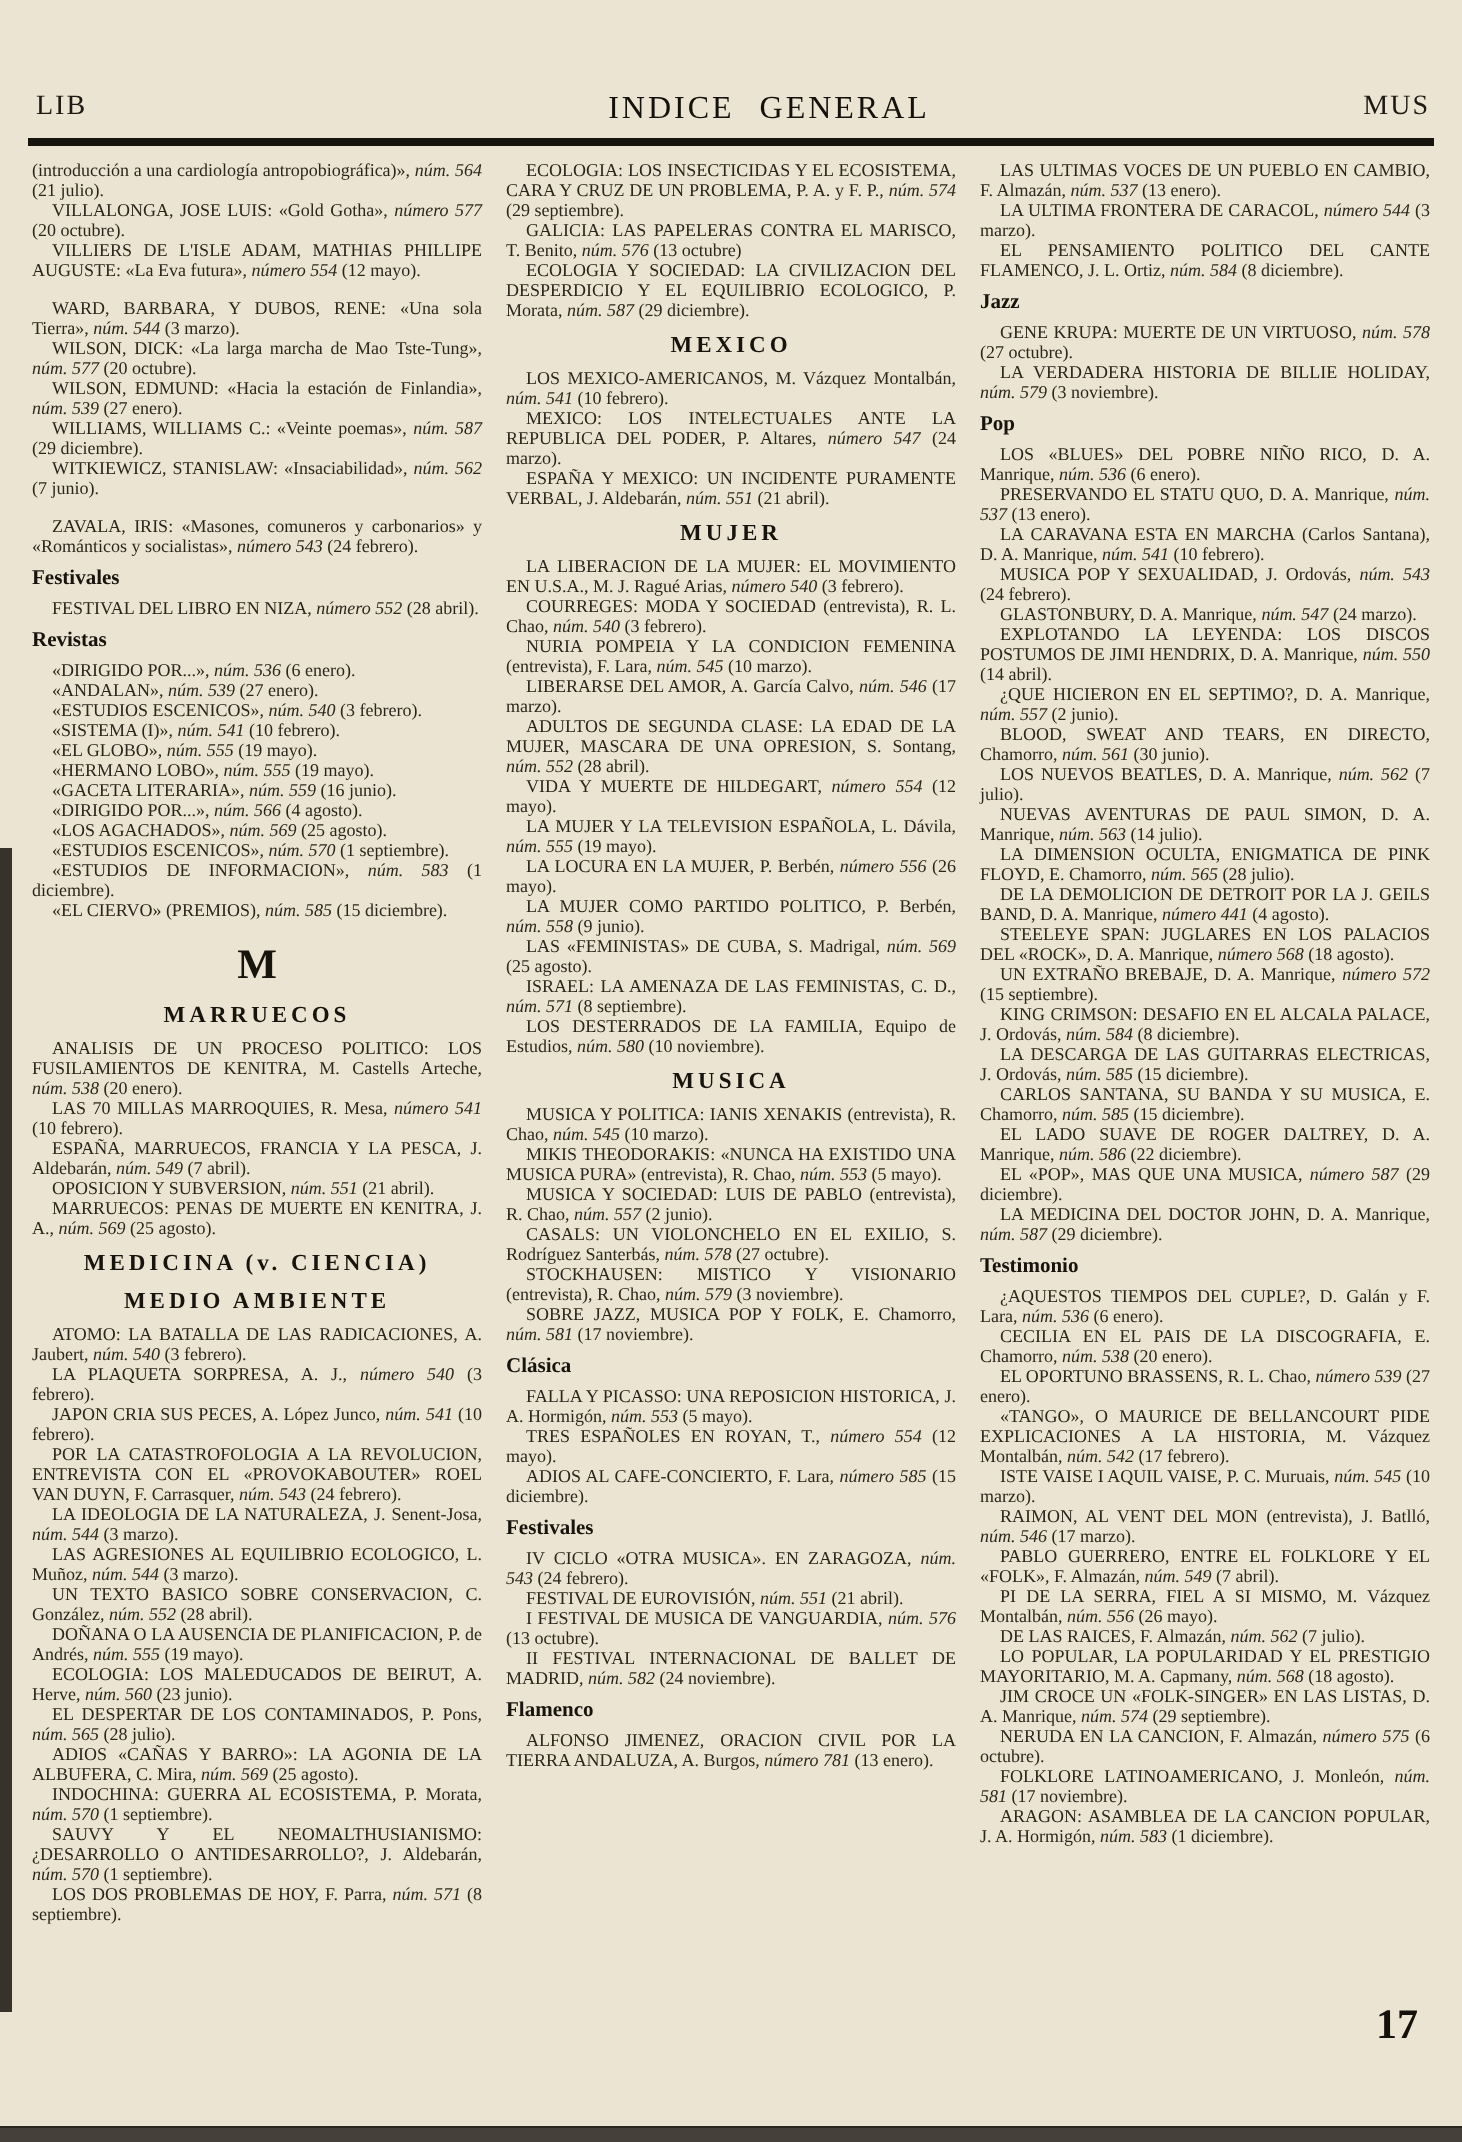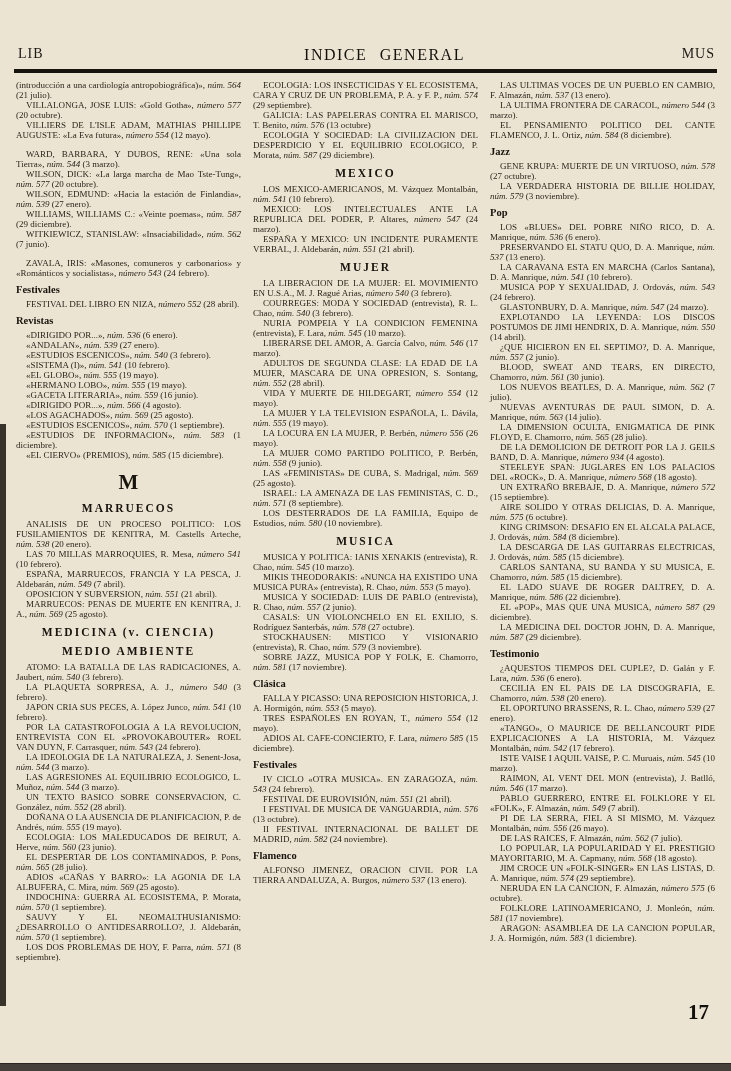--- a/index.html
+++ b/index.html
@@ -191,45 +191,44 @@
         <p class="sub">Clásica</p>
         <p class="entry">FALLA Y PICASSO: UNA REPOSICION HISTORICA, J. A. Hormigón, <i>núm. 553</i> (5 mayo).</p>
         <p class="entry">TRES ESPAÑOLES EN ROYAN, T., <i>número 554</i> (12 mayo).</p>
         <p class="entry">ADIOS AL CAFE-CONCIERTO, F. Lara, <i>número 585</i> (15 diciembre).</p>
         <p class="sub">Festivales</p>
         <p class="entry">IV CICLO «OTRA MUSICA». EN ZARAGOZA, <i>núm. 543</i> (24 febrero).</p>
         <p class="entry">FESTIVAL DE EUROVISIÓN, <i>núm. 551</i> (21 abril).</p>
         <p class="entry">I FESTIVAL DE MUSICA DE VANGUARDIA, <i>núm. 576</i> (13 octubre).</p>
         <p class="entry">II FESTIVAL INTERNACIONAL DE BALLET DE MADRID, <i>núm. 582</i> (24 noviembre).</p>
         <p class="sub">Flamenco</p>
-        <p class="entry">ALFONSO JIMENEZ, ORACION CIVIL POR LA TIERRA ANDALUZA, A. Burgos, <i>número 537</i> (13 enero).</p>
+        <p class="entry">ALFONSO JIMENEZ, ORACION CIVIL POR LA TIERRA ANDALUZA, A. Burgos, <i>número 781</i> (13 enero).</p>
       </div>
     <div class="col" id="col-2">
         <p class="entry">LAS ULTIMAS VOCES DE UN PUEBLO EN CAMBIO, F. Almazán, <i>núm. 537</i> (13 enero).</p>
         <p class="entry">LA ULTIMA FRONTERA DE CARACOL, <i>número 544</i> (3 marzo).</p>
         <p class="entry">EL PENSAMIENTO POLITICO DEL CANTE FLAMENCO, J. L. Ortiz, <i>núm. 584</i> (8 diciembre).</p>
         <p class="sub">Jazz</p>
         <p class="entry">GENE KRUPA: MUERTE DE UN VIRTUOSO, <i>núm. 578</i> (27 octubre).</p>
         <p class="entry">LA VERDADERA HISTORIA DE BILLIE HOLIDAY, <i>núm. 579</i> (3 noviembre).</p>
         <p class="sub">Pop</p>
         <p class="entry">LOS «BLUES» DEL POBRE NIÑO RICO, D. A. Manrique, <i>núm. 536</i> (6 enero).</p>
         <p class="entry">PRESERVANDO EL STATU QUO, D. A. Manrique, <i>núm. 537</i> (13 enero).</p>
         <p class="entry">LA CARAVANA ESTA EN MARCHA (Carlos Santana), D. A. Manrique, <i>núm. 541</i> (10 febrero).</p>
         <p class="entry">MUSICA POP Y SEXUALIDAD, J. Ordovás, <i>núm. 543</i> (24 febrero).</p>
         <p class="entry">GLASTONBURY, D. A. Manrique, <i>núm. 547</i> (24 marzo).</p>
         <p class="entry">EXPLOTANDO LA LEYENDA: LOS DISCOS POSTUMOS DE JIMI HENDRIX, D. A. Manrique, <i>núm. 550</i> (14 abril).</p>
         <p class="entry">¿QUE HICIERON EN EL SEPTIMO?, D. A. Manrique, <i>núm. 557</i> (2 junio).</p>
         <p class="entry">BLOOD, SWEAT AND TEARS, EN DIRECTO, Chamorro, <i>núm. 561</i> (30 junio).</p>
         <p class="entry">LOS NUEVOS BEATLES, D. A. Manrique, <i>núm. 562</i> (7 julio).</p>
         <p class="entry">NUEVAS AVENTURAS DE PAUL SIMON, D. A. Manrique, <i>núm. 563</i> (14 julio).</p>
         <p class="entry">LA DIMENSION OCULTA, ENIGMATICA DE PINK FLOYD, E. Chamorro, <i>núm. 565</i> (28 julio).</p>
-        <p class="entry">DE LA DEMOLICION DE DETROIT POR LA J. GEILS BAND, D. A. Manrique, <i>número 934</i> (4 agosto).</p>
+        <p class="entry">DE LA DEMOLICION DE DETROIT POR LA J. GEILS BAND, D. A. Manrique, <i>número 441</i> (4 agosto).</p>
         <p class="entry">STEELEYE SPAN: JUGLARES EN LOS PALACIOS DEL «ROCK», D. A. Manrique, <i>número 568</i> (18 agosto).</p>
         <p class="entry">UN EXTRAÑO BREBAJE, D. A. Manrique, <i>número 572</i> (15 septiembre).</p>
-        <p class="entry">AIRE SOLIDO Y OTRAS DELICIAS, D. A. Manrique, <i>núm. 575</i> (6 octubre).</p>
         <p class="entry">KING CRIMSON: DESAFIO EN EL ALCALA PALACE, J. Ordovás, <i>núm. 584</i> (8 diciembre).</p>
         <p class="entry">LA DESCARGA DE LAS GUITARRAS ELECTRICAS, J. Ordovás, <i>núm. 585</i> (15 diciembre).</p>
         <p class="entry">CARLOS SANTANA, SU BANDA Y SU MUSICA, E. Chamorro, <i>núm. 585</i> (15 diciembre).</p>
         <p class="entry">EL LADO SUAVE DE ROGER DALTREY, D. A. Manrique, <i>núm. 586</i> (22 diciembre).</p>
         <p class="entry">EL «POP», MAS QUE UNA MUSICA, <i>número 587</i> (29 diciembre).</p>
         <p class="entry">LA MEDICINA DEL DOCTOR JOHN, D. A. Manrique, <i>núm. 587</i> (29 diciembre).</p>
         <p class="sub">Testimonio</p>
         <p class="entry">¿AQUESTOS TIEMPOS DEL CUPLE?, D. Galán y F. Lara, <i>núm. 536</i> (6 enero).</p>
         <p class="entry">CECILIA EN EL PAIS DE LA DISCOGRAFIA, E. Chamorro, <i>núm. 538</i> (20 enero).</p>
         <p class="entry">EL OPORTUNO BRASSENS, R. L. Chao, <i>número 539</i> (27 enero).</p>

